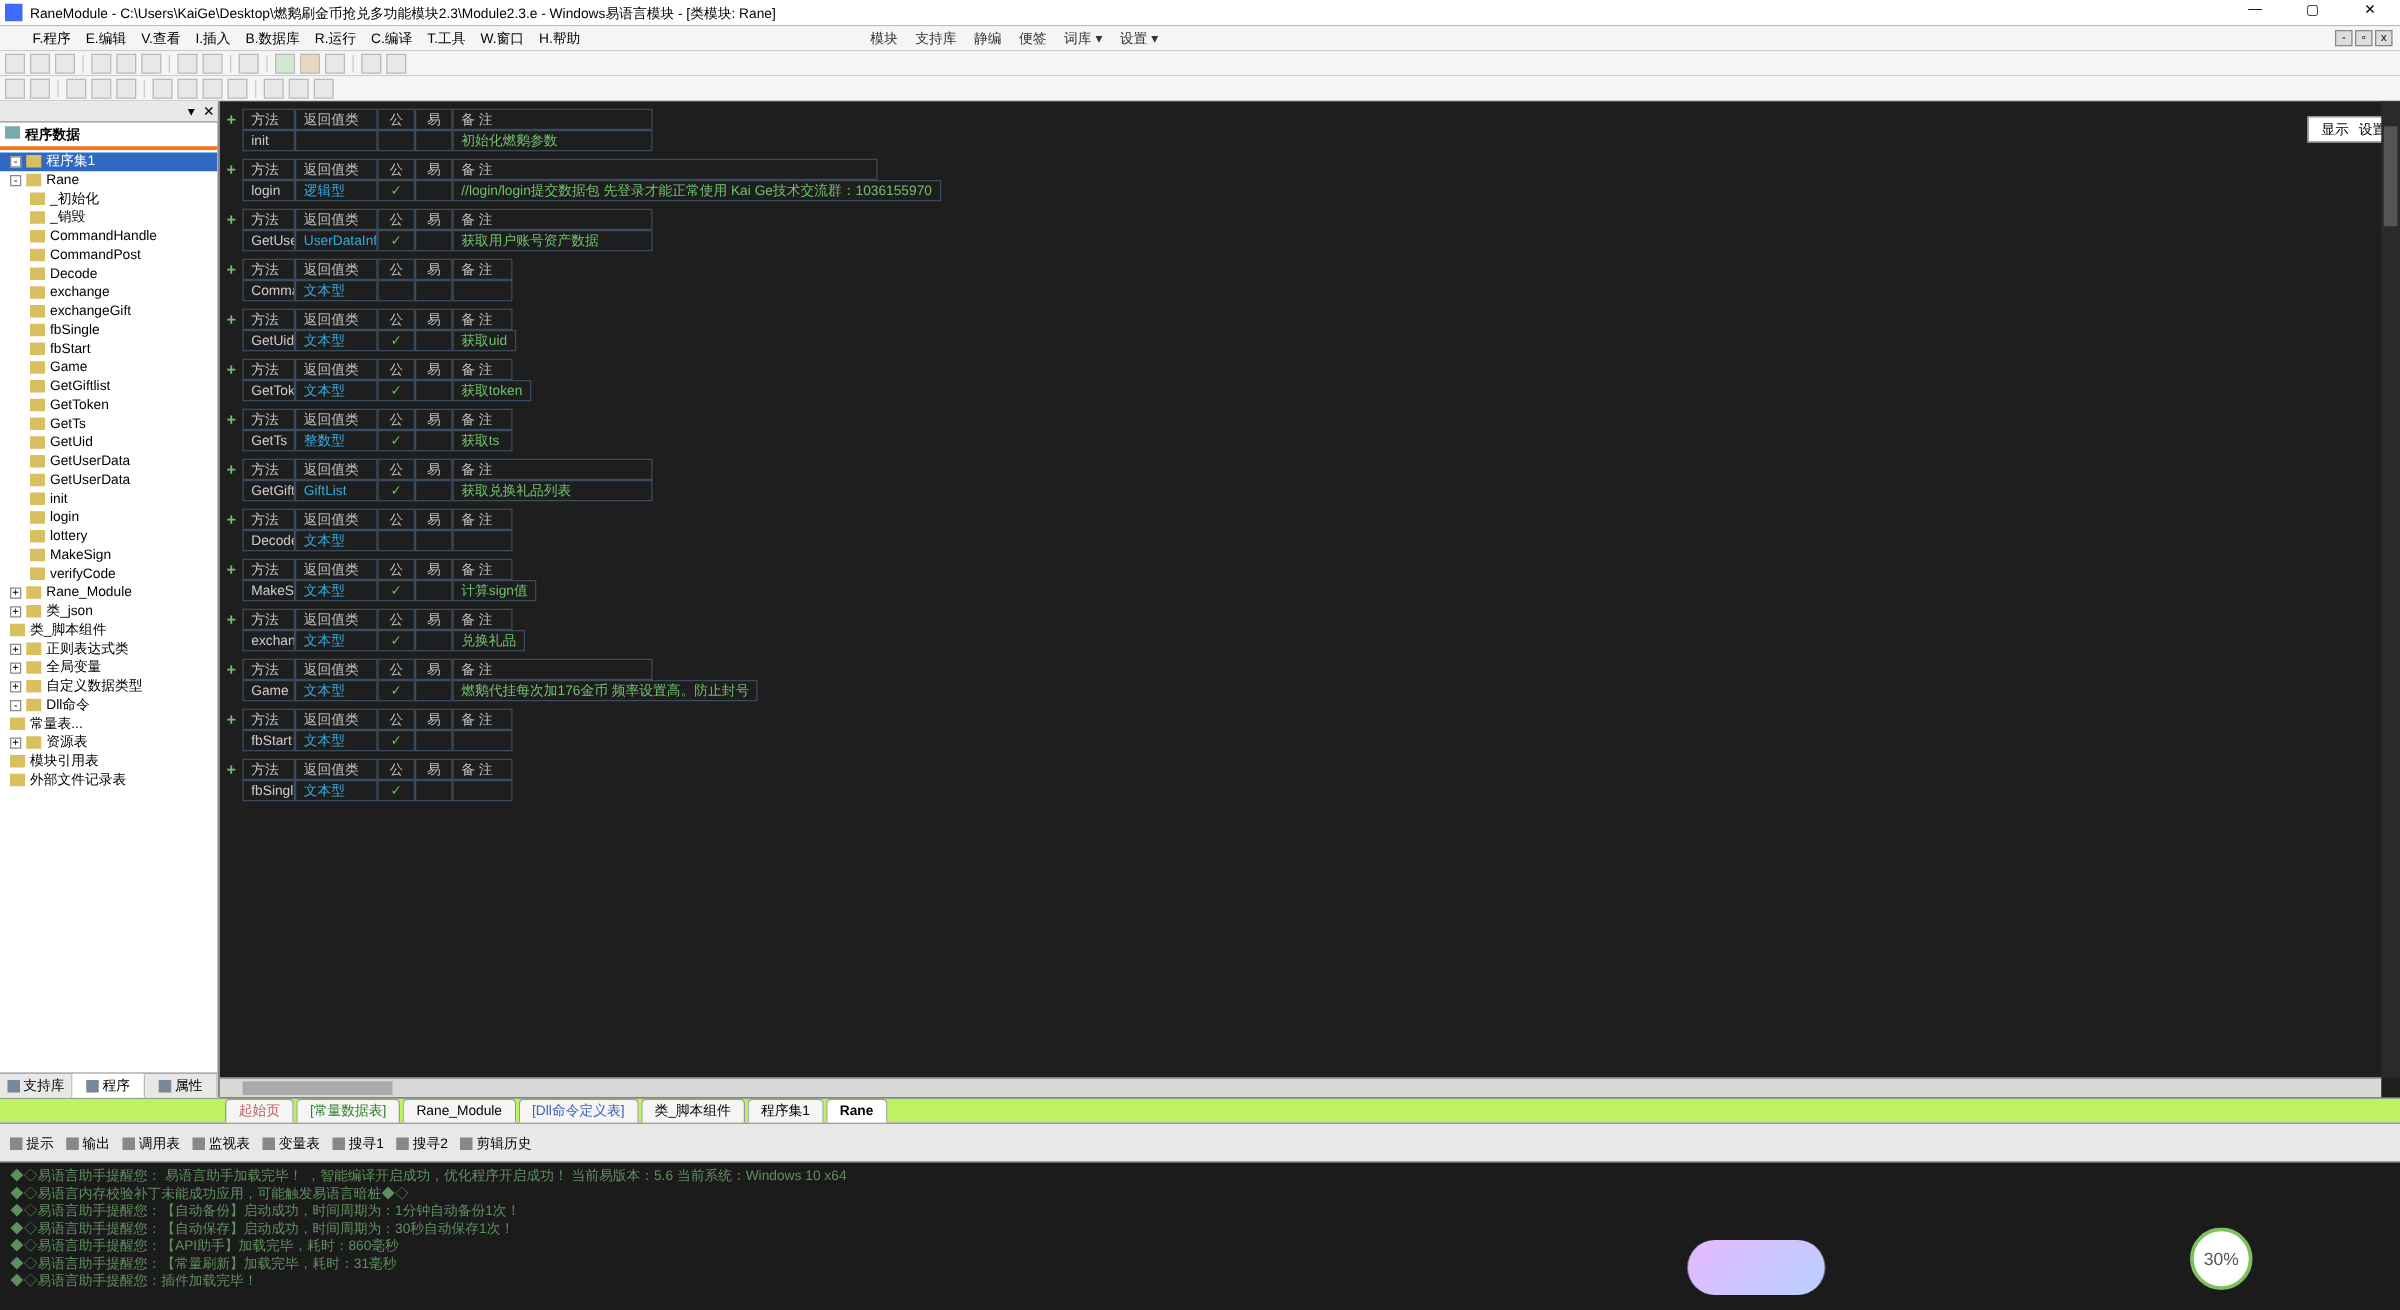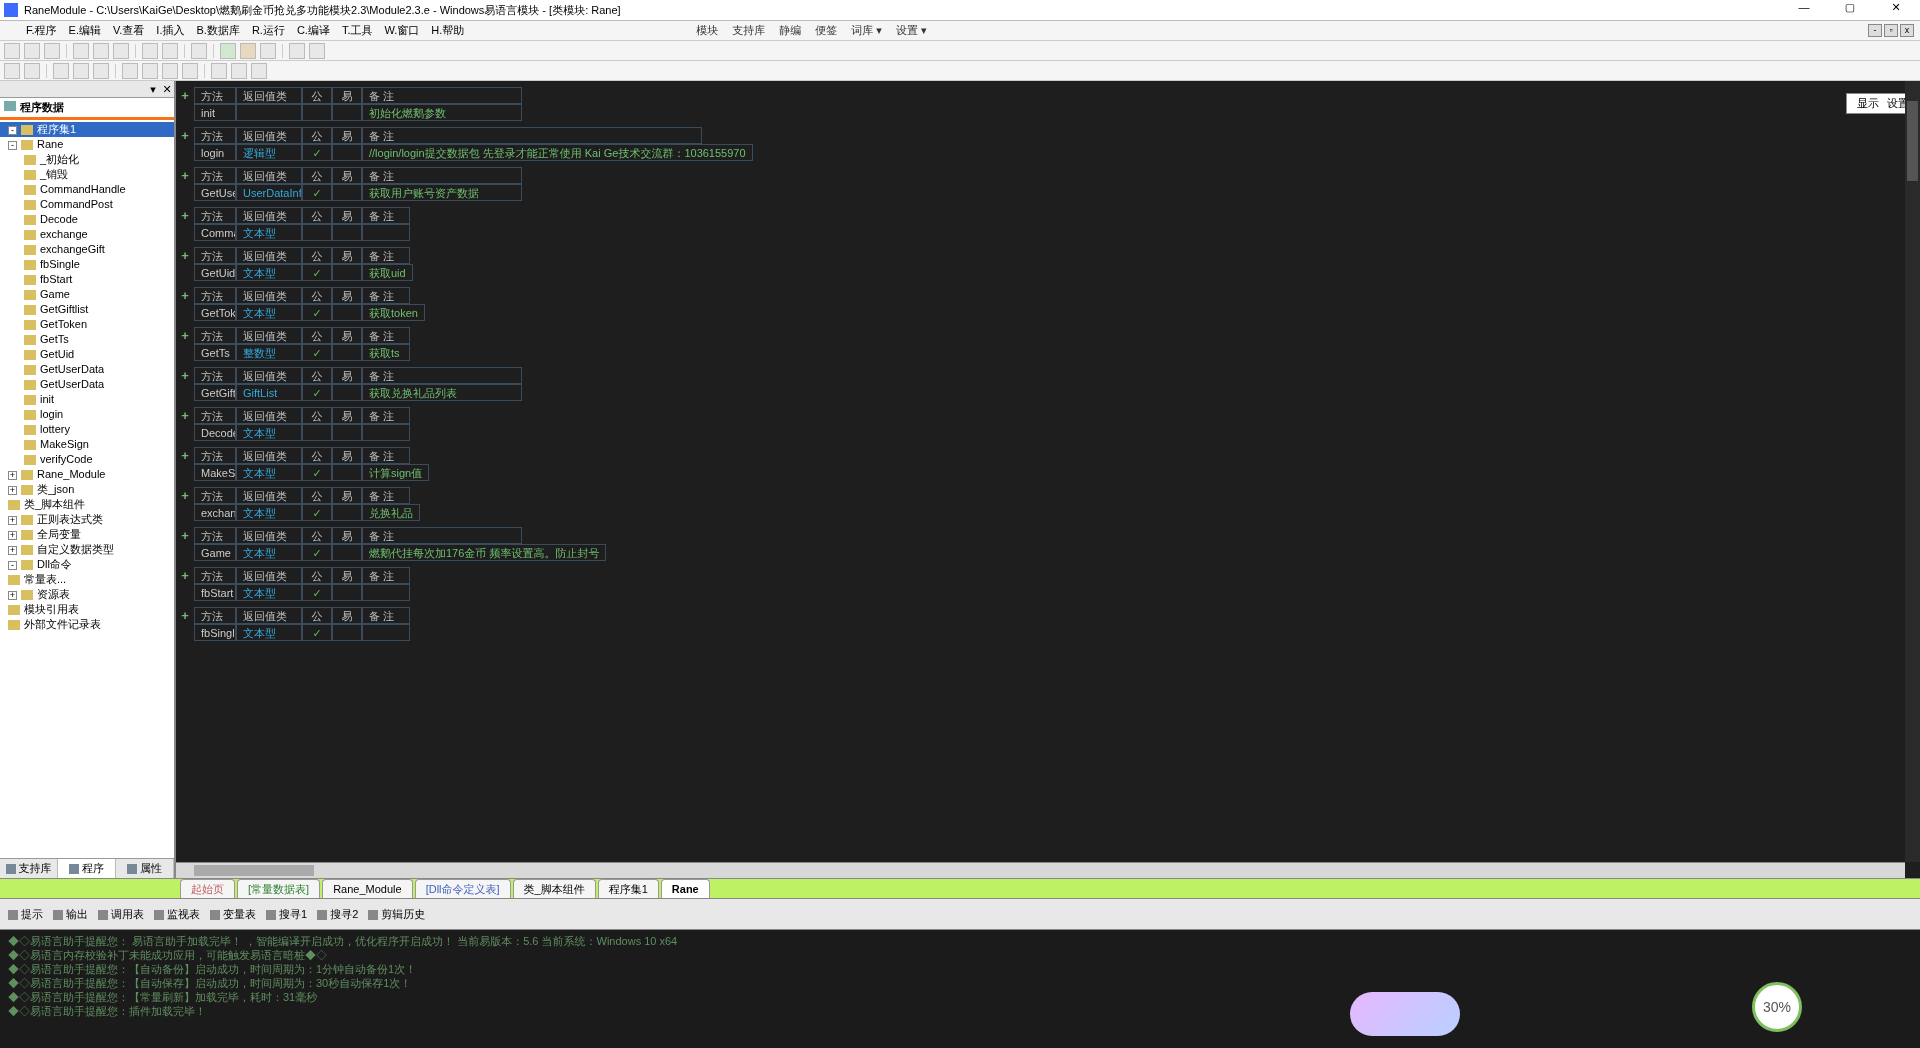--- a/index.html
+++ b/index.html
@@ -524,18 +524,19 @@
     <span><span class="ic"></span>剪辑历史</span>
   </div>
 
 <div class="output" id="output">
     <div class="ln g">◆◇易语言助手提醒您：  易语言助手加载完毕！ ，智能编译开启成功，优化程序开启成功！  当前易版本：5.6  当前系统：Windows 10 x64</div>
     <div class="ln"></div>
     <div class="ln g">◆◇易语言内存校验补丁未能成功应用，可能触发易语言暗桩◆◇</div>
     <div class="ln"></div>
     <div class="ln g">◆◇易语言助手提醒您：【自动备份】启动成功，时间周期为：1分钟自动备份1次！</div>
     <div class="ln g">◆◇易语言助手提醒您：【自动保存】启动成功，时间周期为：30秒自动保存1次！</div>
+    <div class="ln g">◆◇易语言助手提醒您：【API助手】加载完毕，耗时：860毫秒</div>
     <div class="ln g">◆◇易语言助手提醒您：【常量刷新】加载完毕，耗时：31毫秒</div>
     <div class="ln g">◆◇易语言助手提醒您：插件加载完毕！</div>
   </div>
 
 <div class="pill"></div>
 <div class="badge">30%</div>
 
 </body></html>

